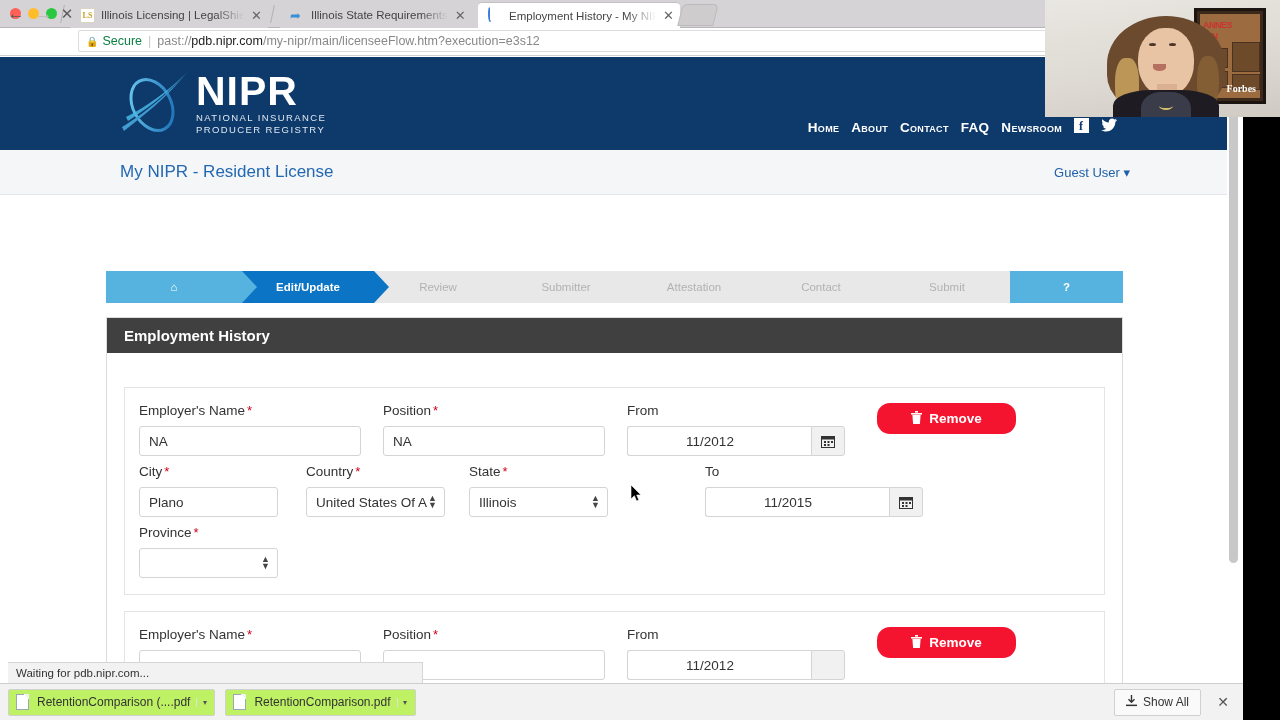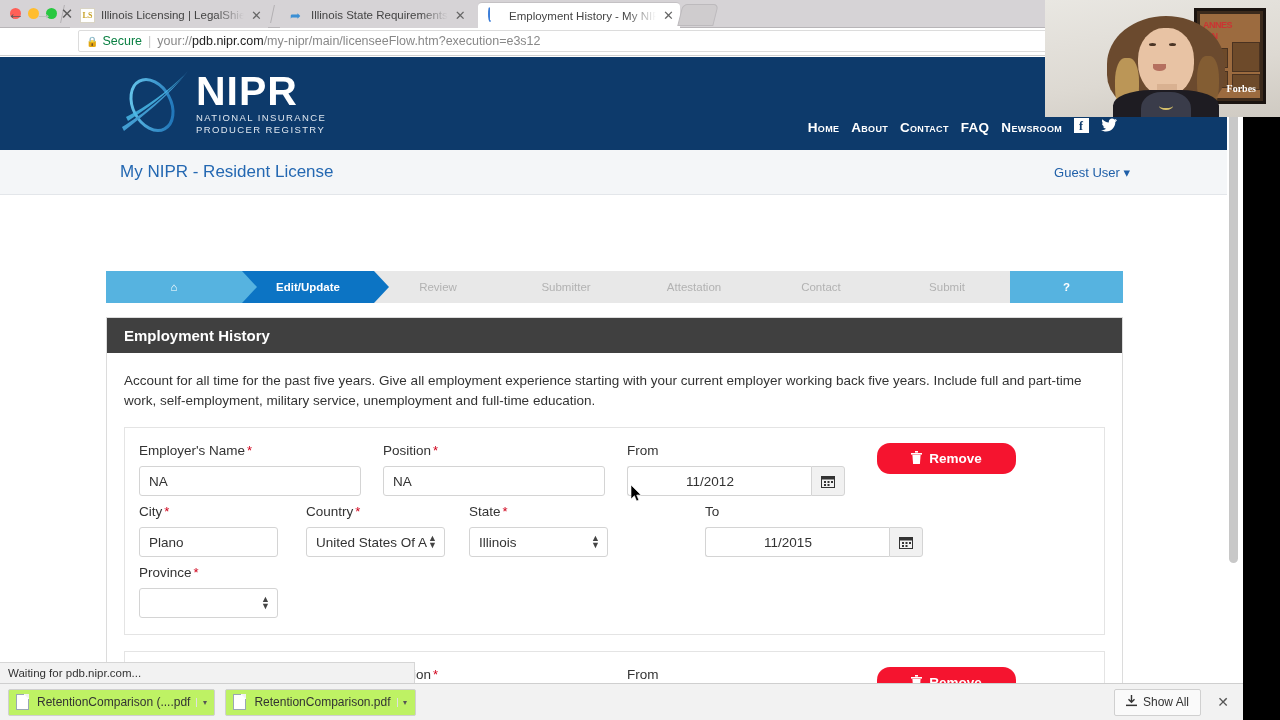--- a/index.html
+++ b/index.html
@@ -181,21 +181,21 @@
     display: flex; align-items: center; justify-content: center; gap: 7px; cursor: pointer;
     font-family: "Liberation Sans", sans-serif;
   }
 
   
   .scrollbar { position: absolute; right: 3px; top: 58px; width: 13px; height: 632px; background: #fff; }
   .scrollthumb { position: absolute; left: 2px; top: 0; width: 9px; height: 505px; background: #c8c8c8; border-radius: 5px; }
 
   
   .statusbubble {
-    position: absolute; left: 0; bottom: 37px; height: 21px; min-width: 415px;
+    position: absolute; left: 8px; bottom: 37px; height: 21px; min-width: 415px;
     background: #f2f2f2; border: 1px solid #d6d6d6; border-left: none; border-bottom: none;
     display: flex; align-items: center; padding: 0 8px;
     font-size: 11.5px; color: #333;
   }
 
   
   .downloadbar {
     position: absolute; left: 0; bottom: 0; width: 1243px; height: 37px;
     background: #f2f2f2; border-top: 1px solid #cfcfcf;
     display: flex; align-items: center; padding: 0 8px;
@@ -288,21 +288,21 @@
 
     <div class="urlbar"></div>
     <div class="navbtn" style="left:5px;">←</div>
     <div class="navbtn disabled" style="left:33px;">→</div>
     <div class="navbtn" style="left:56px; font-size:15px;">✕</div>
 
     <div class="urlfield">
       <span class="lock">🔒</span>
       <span class="securetxt">Secure</span>
       <span class="sep">|</span>
-      <span class="urlgrey">your://</span>
+      <span class="urlgrey">past://</span>
       <span class="urldark">pdb.nipr.com</span>
       <span class="urlgrey">/my-nipr/main/licenseeFlow.htm?execution=e3s12</span>
     </div>
 
     <div class="page">
 
       <div class="nipr-header">
         <div class="logo-wrap">
           <div class="logo-swoosh">
             <svg width="72" height="76" viewBox="0 0 72 76" xmlns="http://www.w3.org/2000/svg">
@@ -379,21 +379,20 @@
             <span>Submit</span>
           </div>
           <div class="step help" style="width:113px;">
             <span>?</span>
           </div>
         </div>
 
         <div class="panel">
           <div class="panel-head">Employment History</div>
           <div class="panel-body">
-            <div class="intro">Account for all time for the past five years. Give all employment experience starting with your current employer working back five years. Include full and part-time work, self-employment, military service, unemployment and full-time education.</div>
 
             <div class="emp-block">
               <div class="frow">
                 <div class="fld">
                   <span class="flabel">
                     <span>Employer's Name</span><span class="req">*</span>
                   </span>
                   <div class="inp" style="width:222px;">NA</div>
                 </div>
                 <div class="fld">

